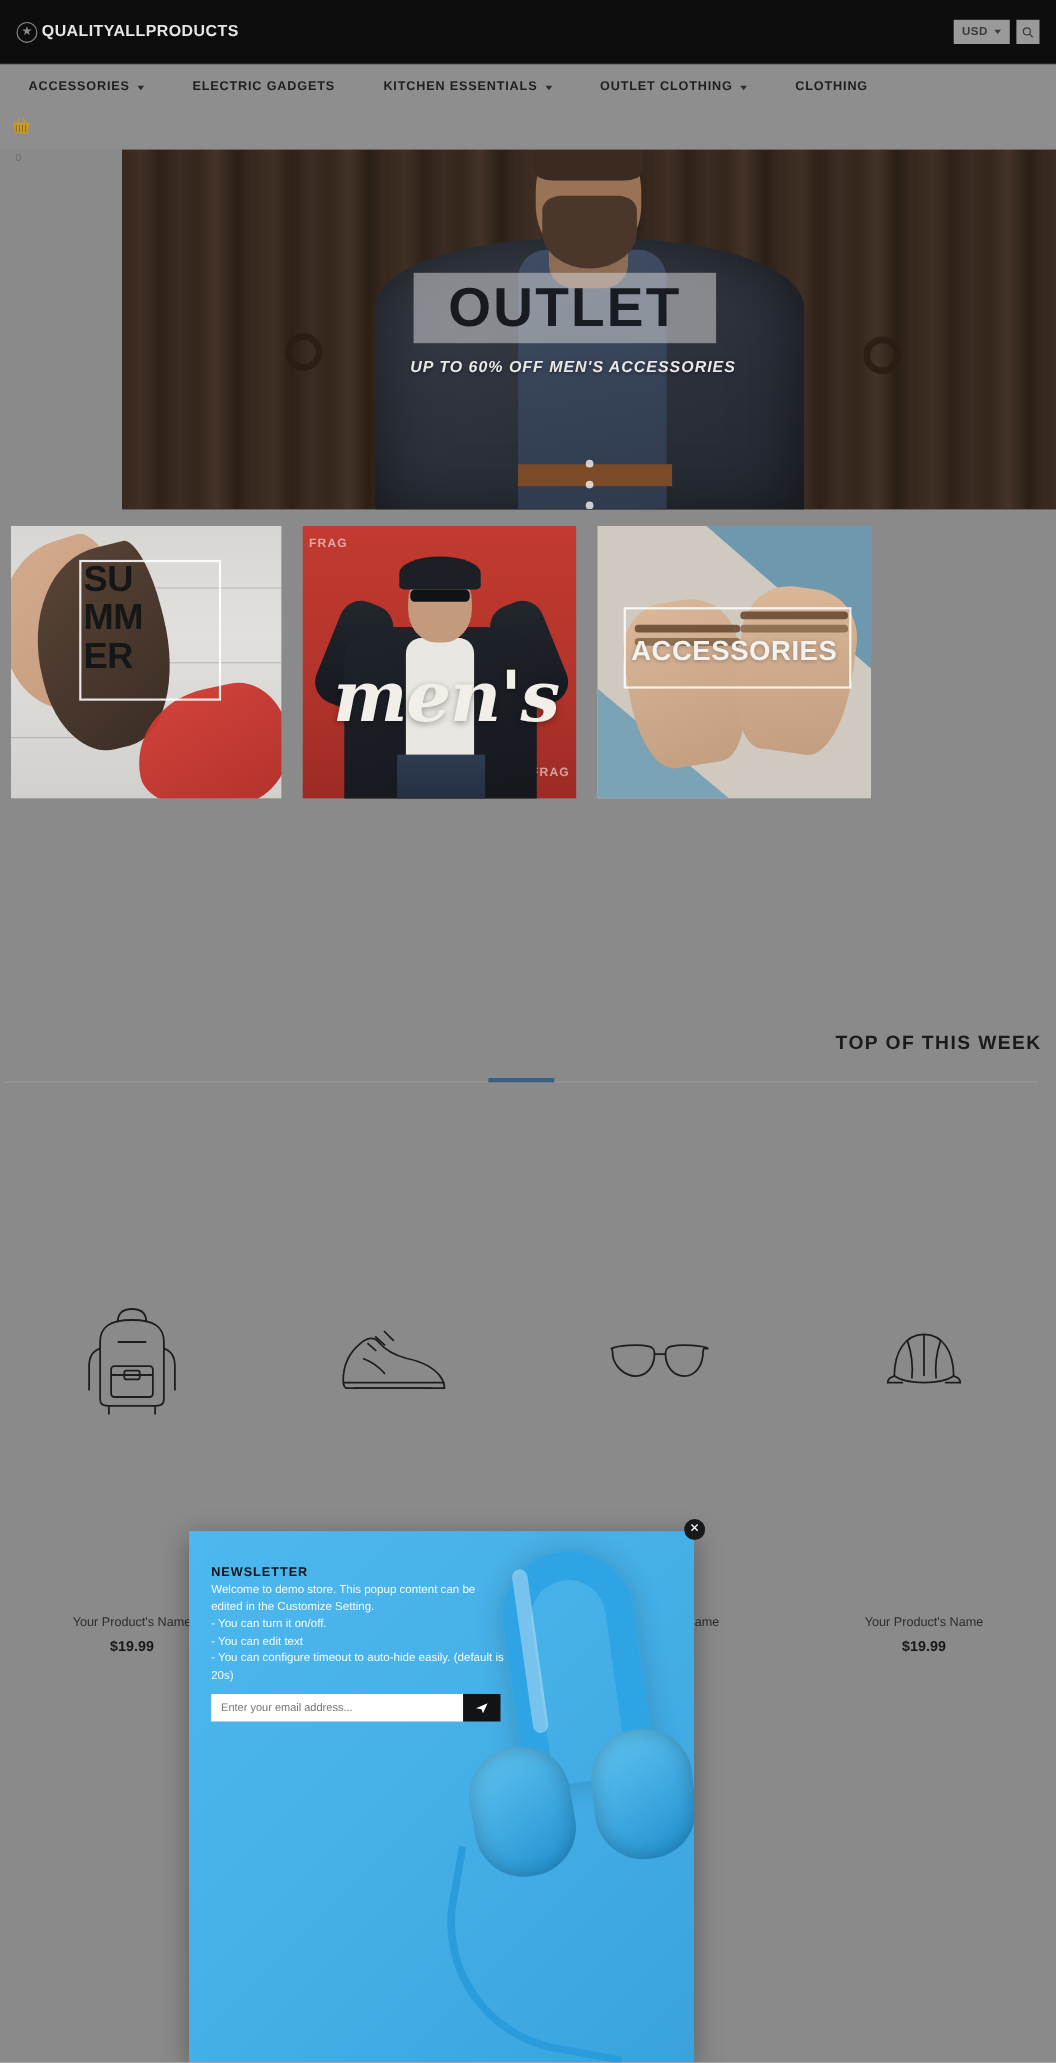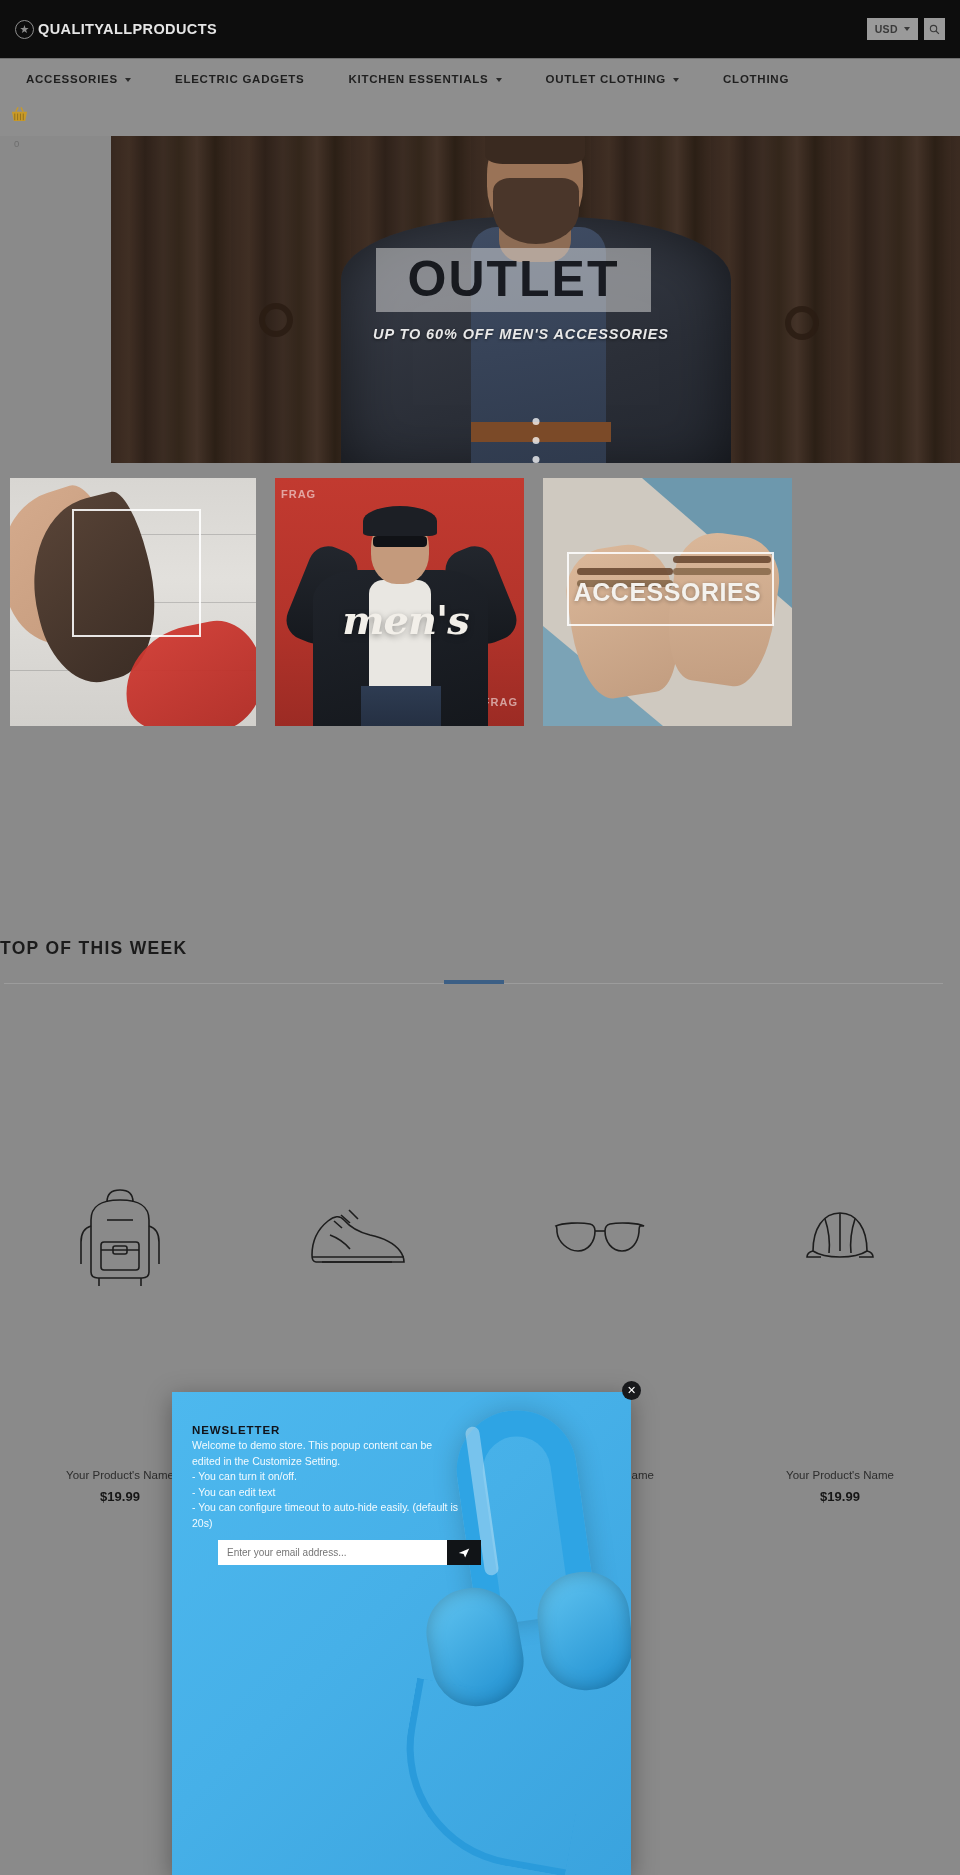--- a/index.html
+++ b/index.html
@@ -244,21 +244,21 @@
   }
   .m-arm-r {
     position: absolute; right: -18px; top: 46px; width: 50px; height: 98px;
     background: linear-gradient(200deg,#23272e,#15181d);
     border-radius: 20px; transform: rotate(-22deg);
   }
   .t2-text {
     position: absolute; left: 0; right: 0; top: 118px;
     text-align: center;
     font-family: "DejaVu Serif", serif;
-    font-size: 40px; font-style: italic; font-weight: 700;
+    font-size: 64px; font-style: italic; font-weight: 700;
     color: #f2efe9; letter-spacing: -1px;
     text-shadow: 0 2px 6px rgba(0,0,0,.35);
     padding-left: 12px;
   }
   .t2-frag-a, .t2-frag-b {
     position: absolute; font-size: 11px; font-weight: 700;
     color: rgba(255,255,255,.55); letter-spacing: 1px;
   }
   .t2-frag-a { left: 6px; top: 10px; }
   .t2-frag-b { right: 6px; bottom: 18px; }
@@ -294,21 +294,21 @@
   .t3-text {
     position: absolute; left: 0; right: 0; top: 100px;
     text-align: center; font-size: 25px; font-weight: 800;
     letter-spacing: .5px; color: #f4f2ee;
     text-shadow: 0 1px 4px rgba(0,0,0,.3);
   }
 
   
   .section-head {
     position: absolute; left: 0; right: 13px; top: 938px;
-    text-align: left;
+    text-align: right;
   }
   .section-title {
     font-size: 17.5px; font-weight: 700; letter-spacing: 1.3px; color: #1b1b1b;
   }
   .section-rule {
     position: absolute; left: 4px; right: 4px; top: 45px;
     height: 1px; background: #9c9c9c;
   }
   .section-accent {
     position: absolute; left: 50%; transform: translateX(-50%);
@@ -372,21 +372,21 @@
   }
   .popup-title {
     font-size: 11.5px; font-weight: 700; color: #10131a;
     letter-spacing: .9px; margin-bottom: 2px;
   }
   .popup-text {
     font-size: 10.5px; line-height: 15.5px; color: #f2fbff;
   }
   .popup-form {
     position: absolute; left: 20px; top: 148px;
-    display: flex; width: 263px; height: 25px; margin-left: 26px;
+    display: flex; width: 263px; height: 25px;
   }
   .popup-input {
     flex: 1; border: none; outline: none; background: #fff;
     font-size: 10px; color: #555; padding: 0 9px;
     font-family: "Liberation Sans", sans-serif;
   }
   .popup-submit {
     width: 34px; background: #111417; border: none; cursor: pointer;
     display: flex; align-items: center; justify-content: center;
   }
@@ -482,20 +482,25 @@
     <div class="t1-bg"></div>
     <div class="t1-plank" style="top:56px;"></div>
     <div class="t1-plank" style="top:124px;"></div>
     <div class="t1-plank" style="top:192px;"></div>
     <div class="t1-shoe">
       <div class="heel-a"></div>
         <div class="heel-b"></div>
     </div>
     <div class="t1-chuck"></div>
     <div class="t1-frame"></div>
+    <div class="t1-text">
+      <div>SU</div>
+      <div>MM</div>
+      <div>ER</div>
+    </div>
   </div>
 
   <div class="tile">
     <div class="t2-bg"></div>
     <div class="t2-frag-a">FRAG</div>
     <div class="t2-frag-b">FRAG</div>
     <div class="t2-man">
       <div class="m-arm-l"></div>
         <div class="m-arm-r"></div>
       <div class="m-jacket"></div>

